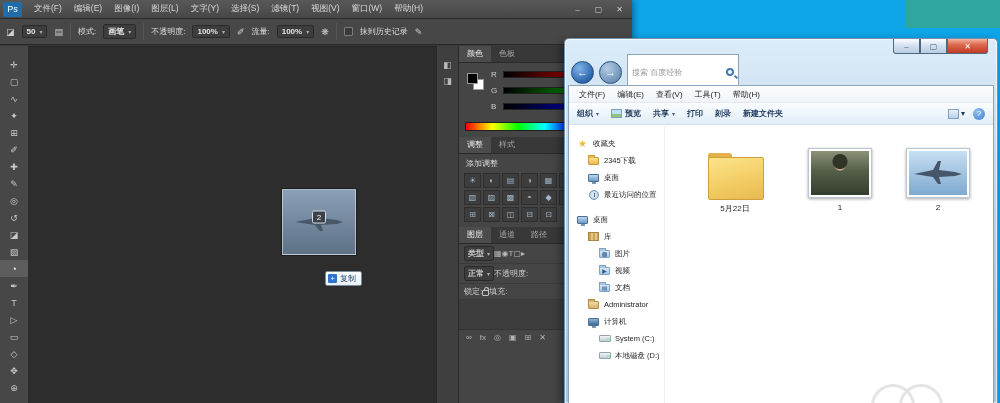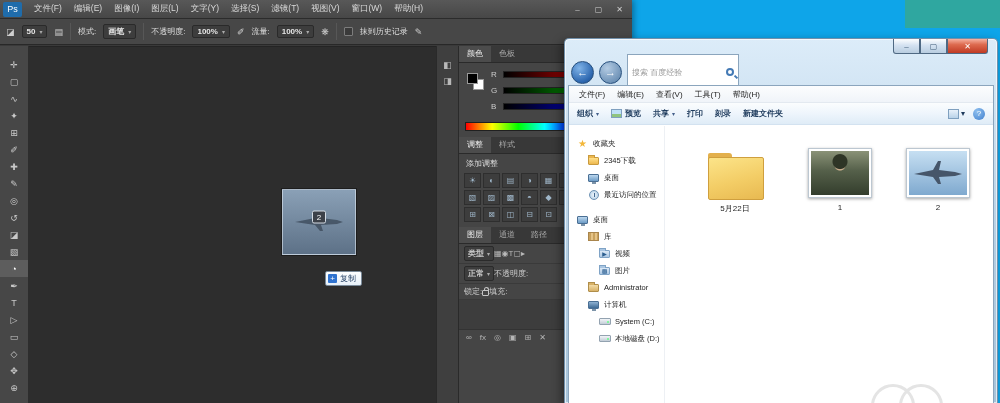--- a/index.html
+++ b/index.html
@@ -446,30 +446,37 @@
           </div>
           <div class="nav-item lvl1">
             <span class="nico">
                 <i class="shape-lib"></i>
               </span>
             <span>库</span>
           </div>
           <div class="nav-item lvl2">
             <span class="nico">
                 <i class="shape-folder blue"></i>
+                <b class="ovr">▩</b>
+              </span>
+            <span>图片</span>
+          </div>
+          <div class="nav-item lvl2">
+            <span class="nico">
+                <i class="shape-folder blue"></i>
                 <b class="ovr">▶</b>
               </span>
             <span>视频</span>
           </div>
           <div class="nav-item lvl2">
             <span class="nico">
                 <i class="shape-folder blue"></i>
-                <b class="ovr">▩</b>
-              </span>
-            <span>图片</span>
+                <b class="ovr">▤</b>
+              </span>
+            <span>文档</span>
           </div>
           <div class="nav-item lvl1">
             <span class="nico">
                 <i class="shape-folder tan"></i>
               </span>
             <span>Administrator</span>
           </div>
           <div class="nav-item lvl1">
             <span class="nico">
                 <i class="shape-monitor dark"></i>

